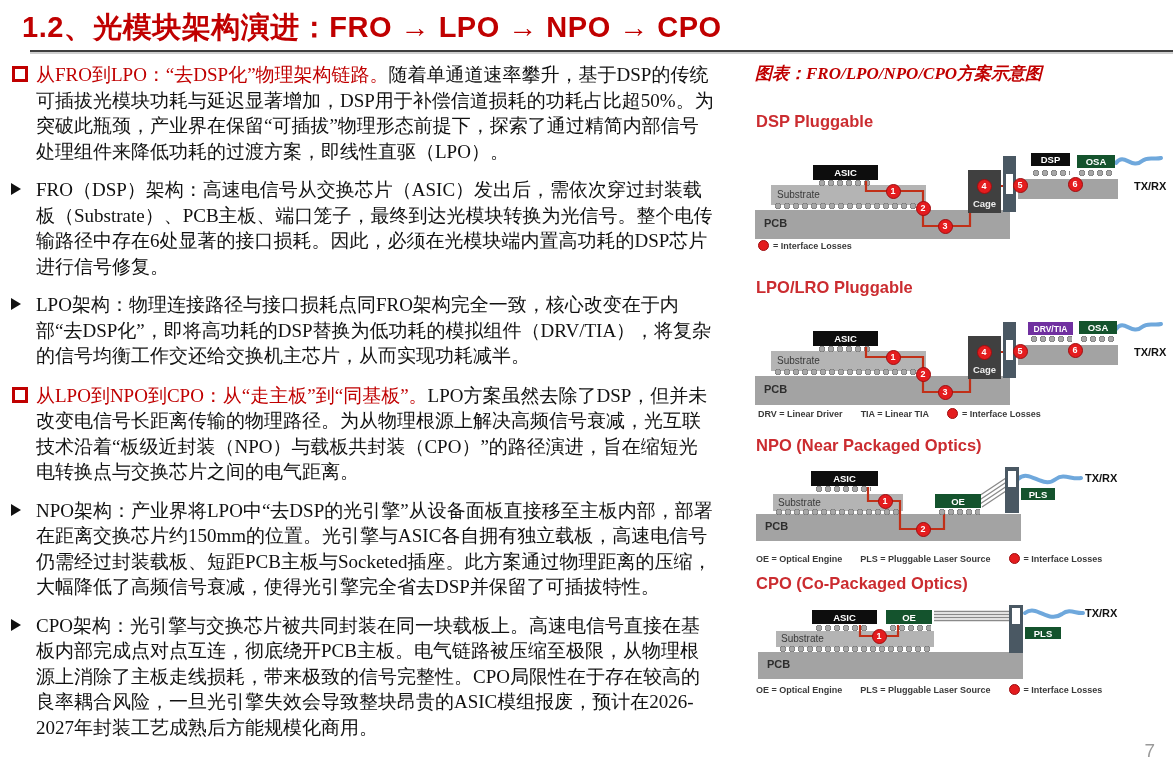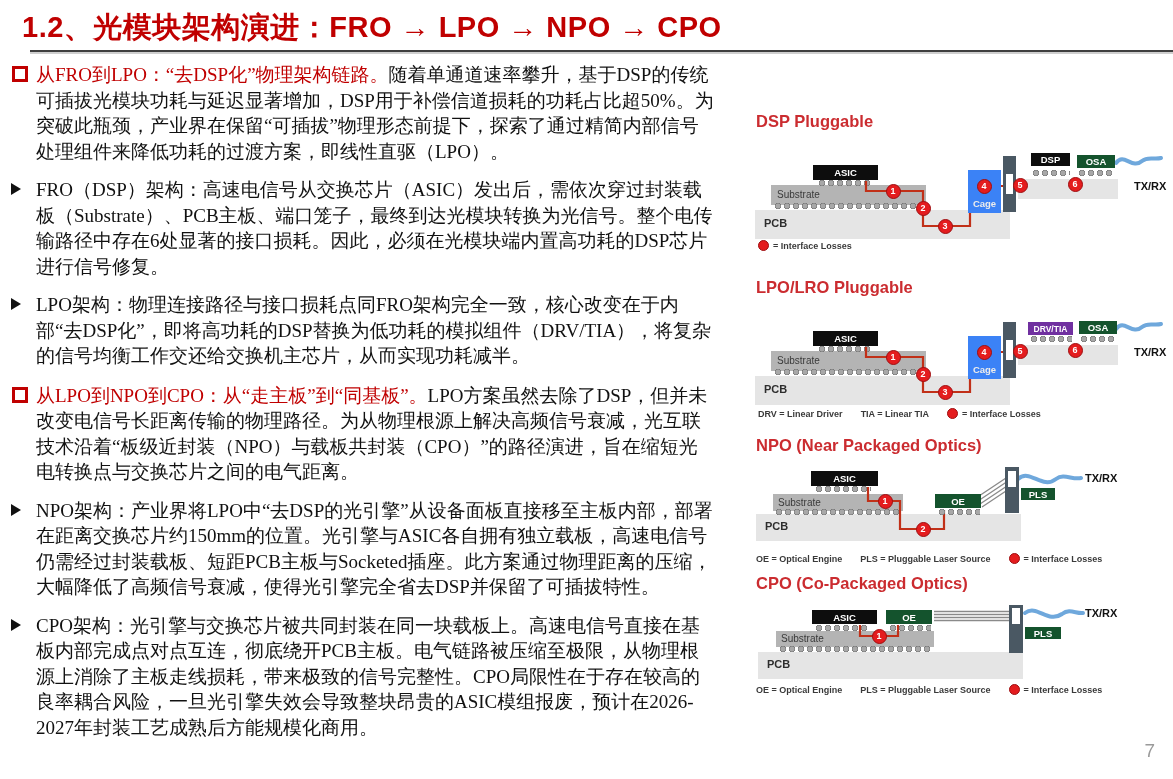--- a/index.html
+++ b/index.html
@@ -26,28 +26,28 @@
   .lead.red{color:#C00000;}
 
   
   .right-col{position:absolute;left:748px;top:62px;width:425px;height:717px;}
   .chart-caption{position:absolute;left:7px;top:0;
                  font:bold italic 17px "Liberation Serif",serif;color:#C00000;}
   .diag-header{position:absolute;left:8px;font:bold 16.5px "Liberation Sans",sans-serif;color:#CB2C30;}
   .diag{position:absolute;left:0;width:420px;}
   .overlay{position:absolute;left:0;top:0;}
 
-  .pcb,.board{position:absolute;background:#e5e5e5;}
+  .pcb,.board{position:absolute;background:#a3a3a3;}
   .substrate{position:absolute;background:#B4B4B4;}
   .chip{position:absolute;color:#fff;font:bold 9.5px "Liberation Sans",sans-serif;
         display:flex;align-items:center;justify-content:center;}
   .c-black{background:#0D0D0D;}
   .c-blue{background:#14532d;}
   .c-purple{background:#7030A0;}
-  .cage{position:absolute;background:#3b82f6;color:#ECECEC;
+  .cage{position:absolute;background:#404040;color:#ECECEC;
         font:600 9.5px "Liberation Sans",sans-serif;display:flex;align-items:flex-end;
         justify-content:center;padding-bottom:4px;box-sizing:border-box;}
   .fp{position:absolute;background:#4A5863;}
   .slot{position:absolute;background:#fff;}
   .bumps{position:absolute;height:8px;background-repeat:repeat-x;background-size:9px 8px;
          background-image:radial-gradient(circle 3px at 4px 4px,#A8A8A8 2.1px,#757575 2.9px,rgba(0,0,0,0) 3.2px);}
   .loss{position:absolute;width:15px;height:15px;margin:-7.5px 0 0 -7.5px;border-radius:50%;
         background:#E41C1E;border:1px solid #9E0E10;color:#fff;box-sizing:border-box;
         font:bold 9px/13px "Liberation Sans",sans-serif;text-align:center;z-index:5;}
   .board-label{position:absolute;font:bold 11px "Liberation Sans",sans-serif;color:#2e2e2e;}
@@ -98,20 +98,21 @@
 
   <div class="para">
     <span class="bullet-arrow"></span>
     <span class="lead">CPO架构：</span><span>光引擎与交换芯片被共同封装在同一块载板上。高速电信号直接在基板内部完成点对点互连，彻底绕开PCB主板。电气链路被压缩至极限，从物理根源上消除了主板走线损耗，带来极致的信号完整性。CPO局限性在于存在较高的良率耦合风险，一旦光引擎失效会导致整块昂贵的ASIC模组报废，预计在2026-2027年封装工艺成熟后方能规模化商用。</span>
   </div>
 
 </div>
 
 <div class="right-col">
 
+  <div class="chart-caption">图表：FRO/LPO/NPO/CPO方案示意图</div>
 
   <div class="diag-header" style="top:50px;">DSP Pluggable</div>
   <div class="diag" style="top:74px;height:128px;">
     <div class="pcb" style="left:7px;top:74px;width:255px;height:29px;">
       <span class="board-label" style="left:9px;top:7px;">PCB</span>
     </div>
     <div class="substrate" style="left:23px;top:49px;width:155px;height:20px;">
       <span class="sub-label" style="left:6px;top:4px;">Substrate</span>
     </div>
     <div class="bumps" style="left:26px;top:66px;width:150px;"></div>

